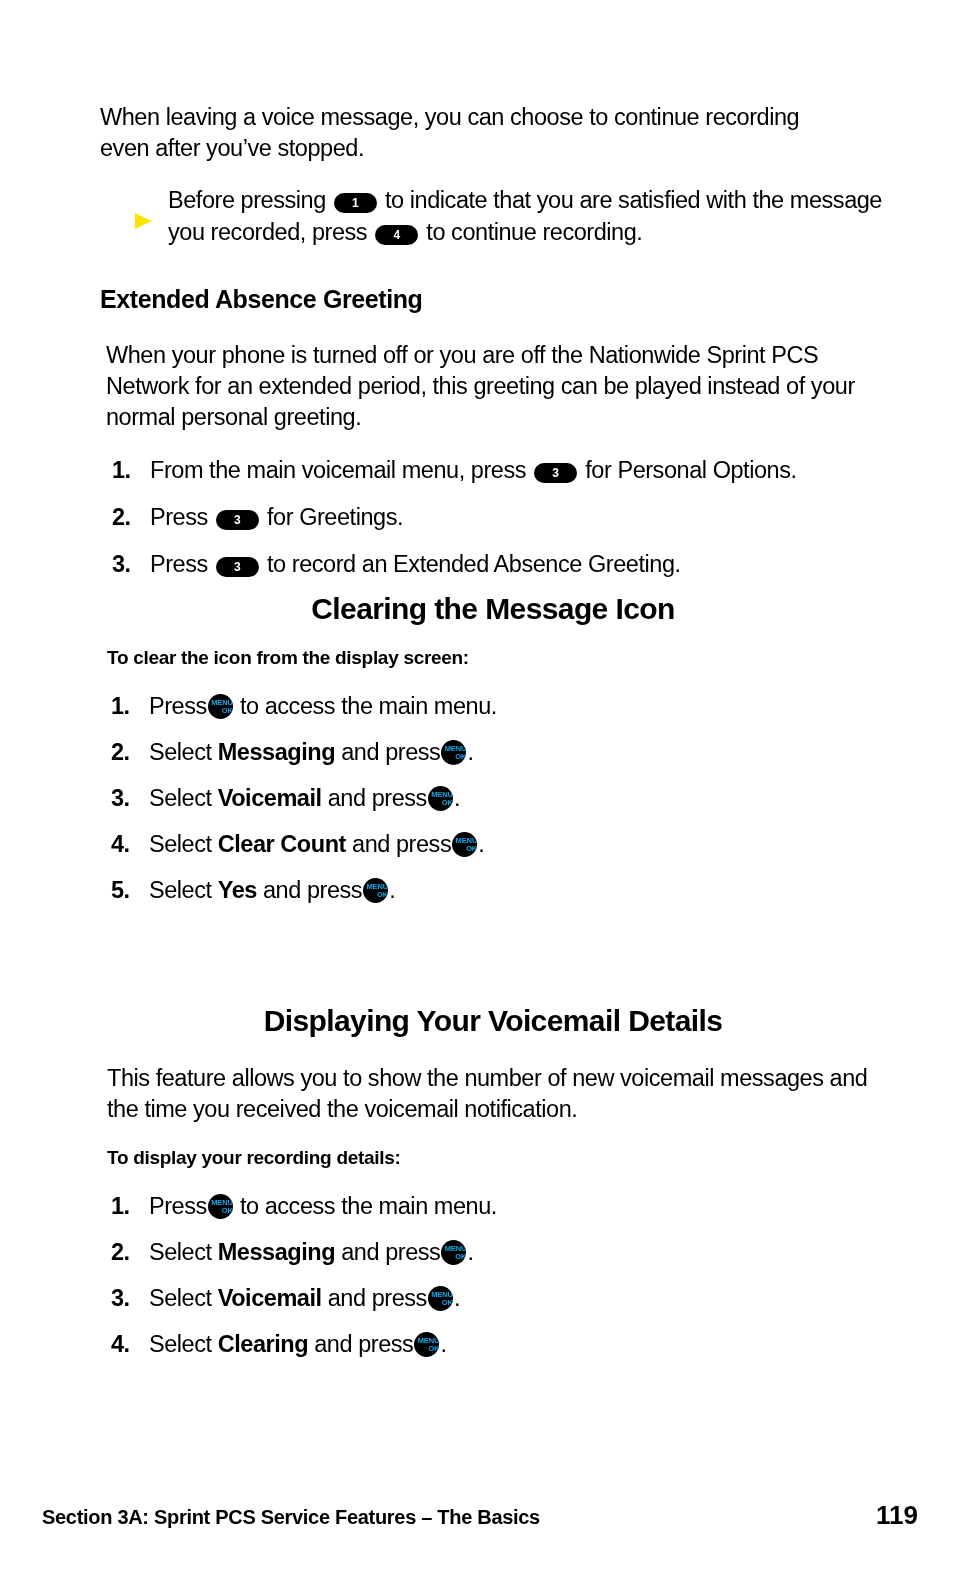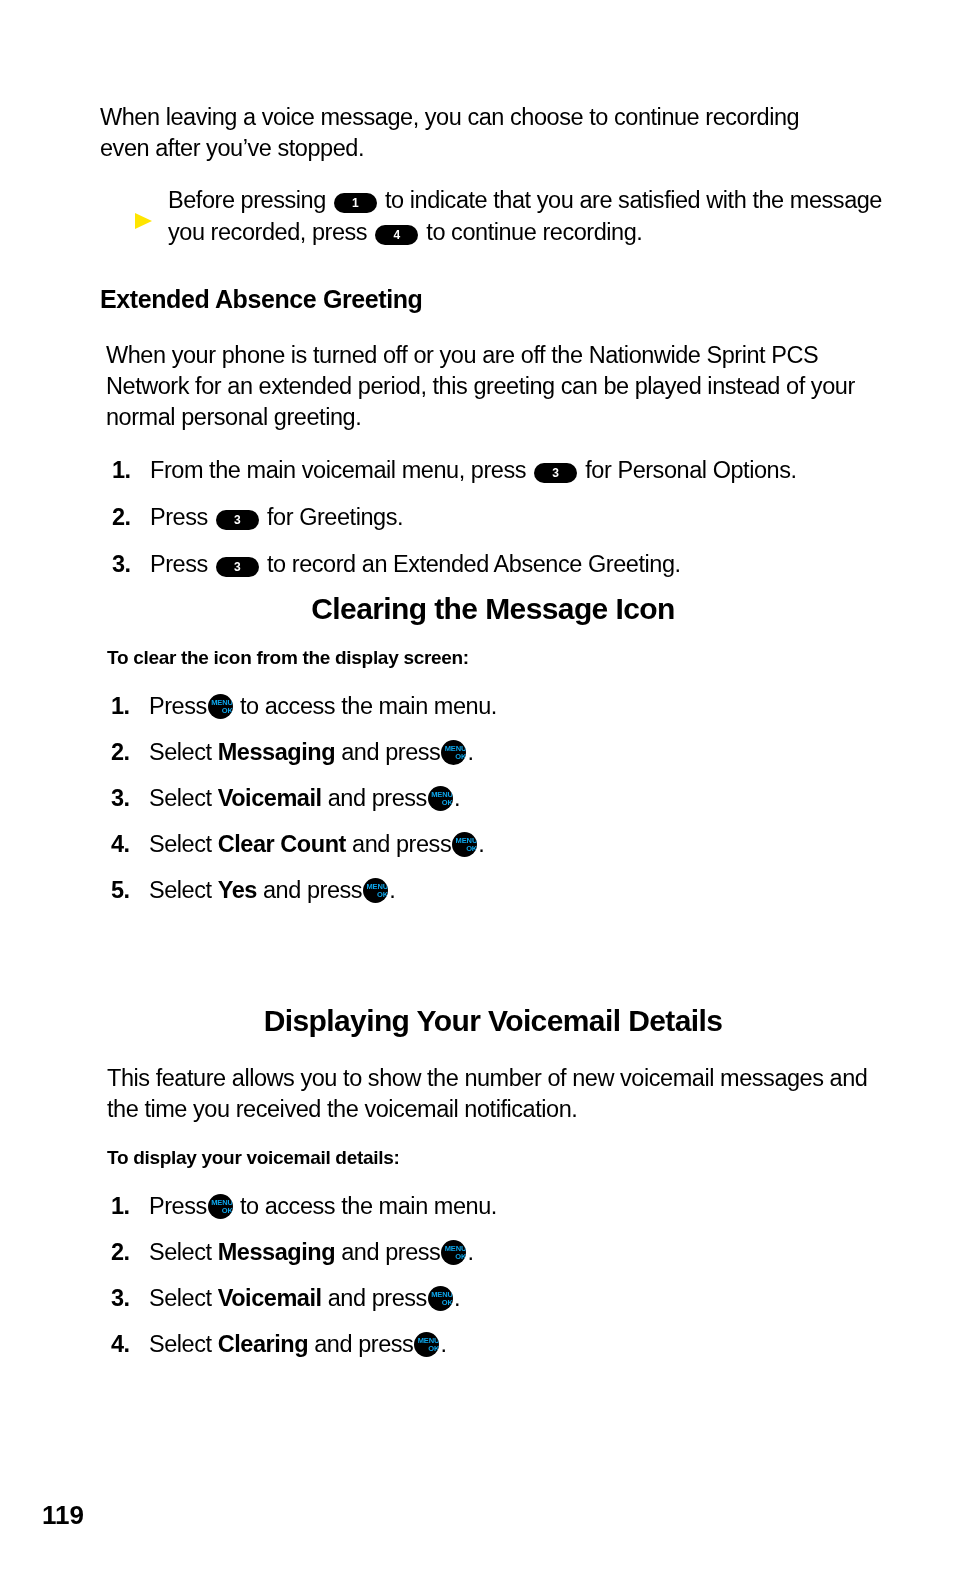--- a/index.html
+++ b/index.html
@@ -289,21 +289,21 @@
         </li>
       </ol>
     </div>
 
     <div style="position:absolute; left:93px; top:1000px; width:800px;">
 
       <h2 class="major-head">Displaying Your Voicemail Details</h2>
 
       <p class="body-par" style="margin-top:26px; margin-left:14px; width:778px;">This feature allows you to show the number of new voicemail messages and the time you received the voicemail notification.</p>
 
-      <p class="runin-head" style="margin-top:22px; margin-left:14px;">To display your voicemail details:</p>
+      <p class="runin-head" style="margin-top:22px; margin-left:14px;">To display your recording details:</p>
 
       <ol class="num-list" style="margin-top:20px; margin-left:18px; width:760px;">
 
         <li class="num-item" style="margin-top:0;">
           <span class="num-marker">1.</span>
           <span class="num-text">
             <span>Press</span><span class="key-menu"><span class="km-top">MENU</span><span class="km-bot">OK</span></span>
             <span>to access the main menu.</span>
           </span>
         </li>
@@ -333,15 +333,16 @@
             <b>Clearing</b>
             <span>and press</span><span class="key-menu"><span class="km-top">MENU</span><span class="km-bot">OK</span></span><span>.</span>
           </span>
         </li>
       </ol>
     </div>
 
   </div>
 
   <div class="footer">
+    <span class="footer-text">Section 3A: Sprint PCS Service Features – The Basics</span>
     <span class="footer-page">119</span>
   </div>
 </div>
 
 </body></html>

